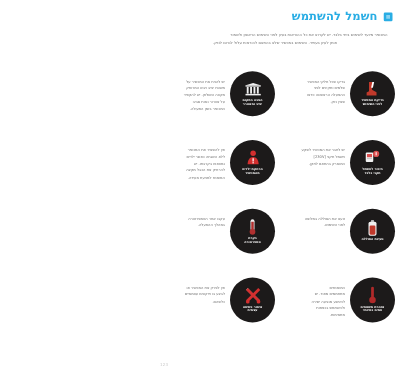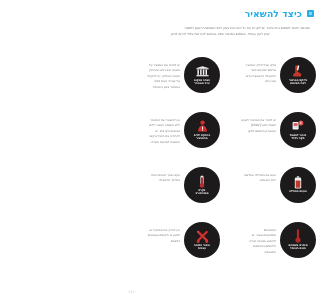--- a/index.html
+++ b/index.html
@@ -149,21 +149,21 @@
     letter-spacing: .2px;
   }
 </style>
 </head>
 <body>
 
 <div class="page">
 
   <div class="header">
     <span class="header-icon"></span>
-    <span class="page-title">כיצד להשאיר</span>
+    <span class="page-title">חשמל להשתמש</span>
   </div>
 
   <div class="intro">
     <p>המכשיר מיועד לשימוש ביתי בלבד. יש לקרוא את כל ההוראות בעיון לפני השימוש הראשון ולשמור</p>
     <p class="center">אותן לעיון בעתיד. השימוש במכשיר שלא בהתאם להוראות עלול לגרום לנזק.</p>
   </div>
 
   <div class="grid" id="grid">
       <div class="cell">
         <div class="badge">

